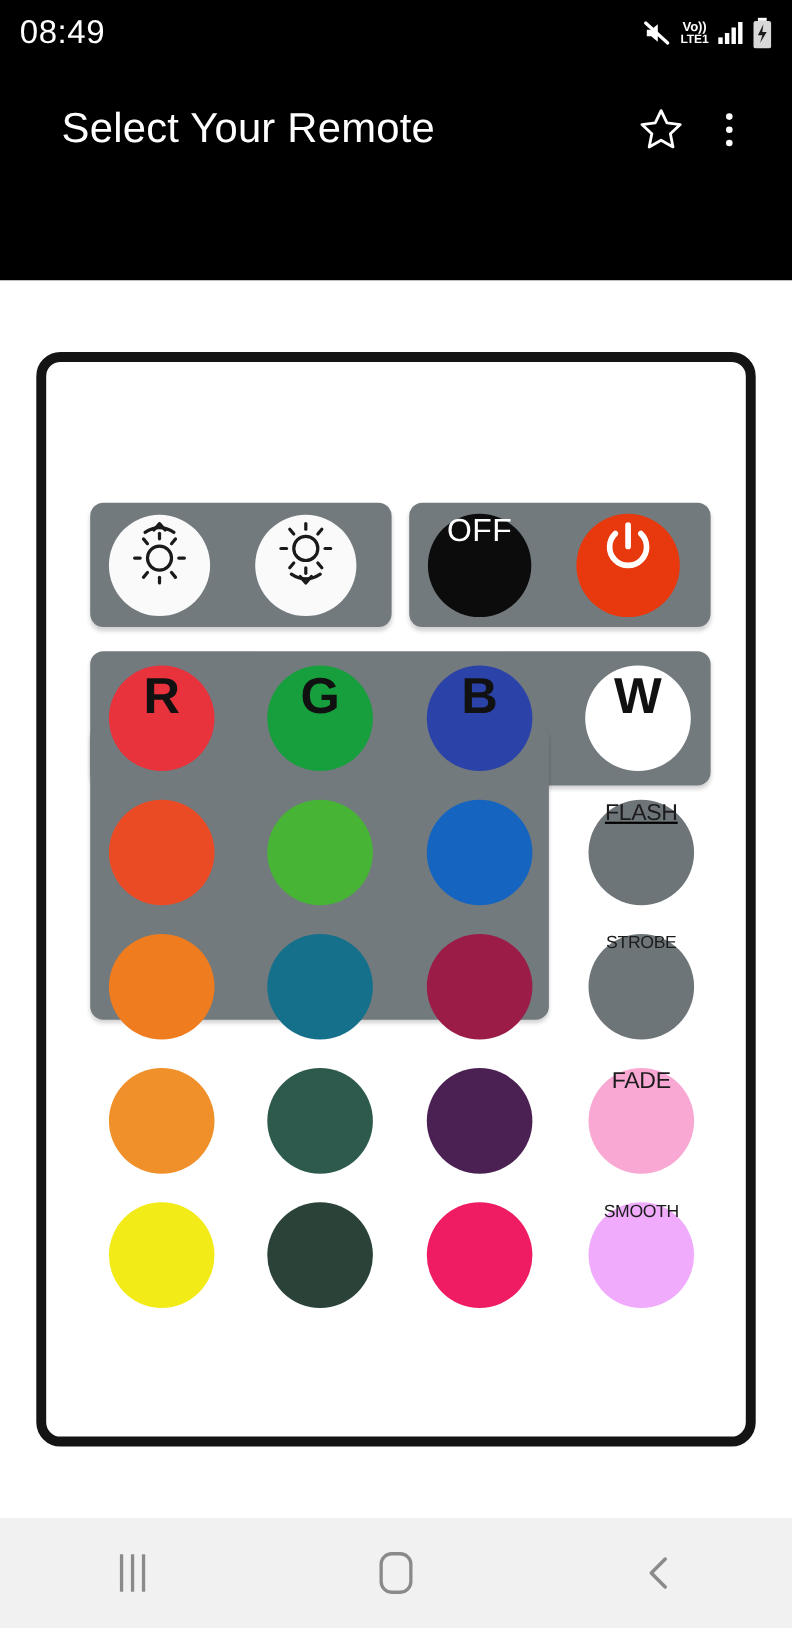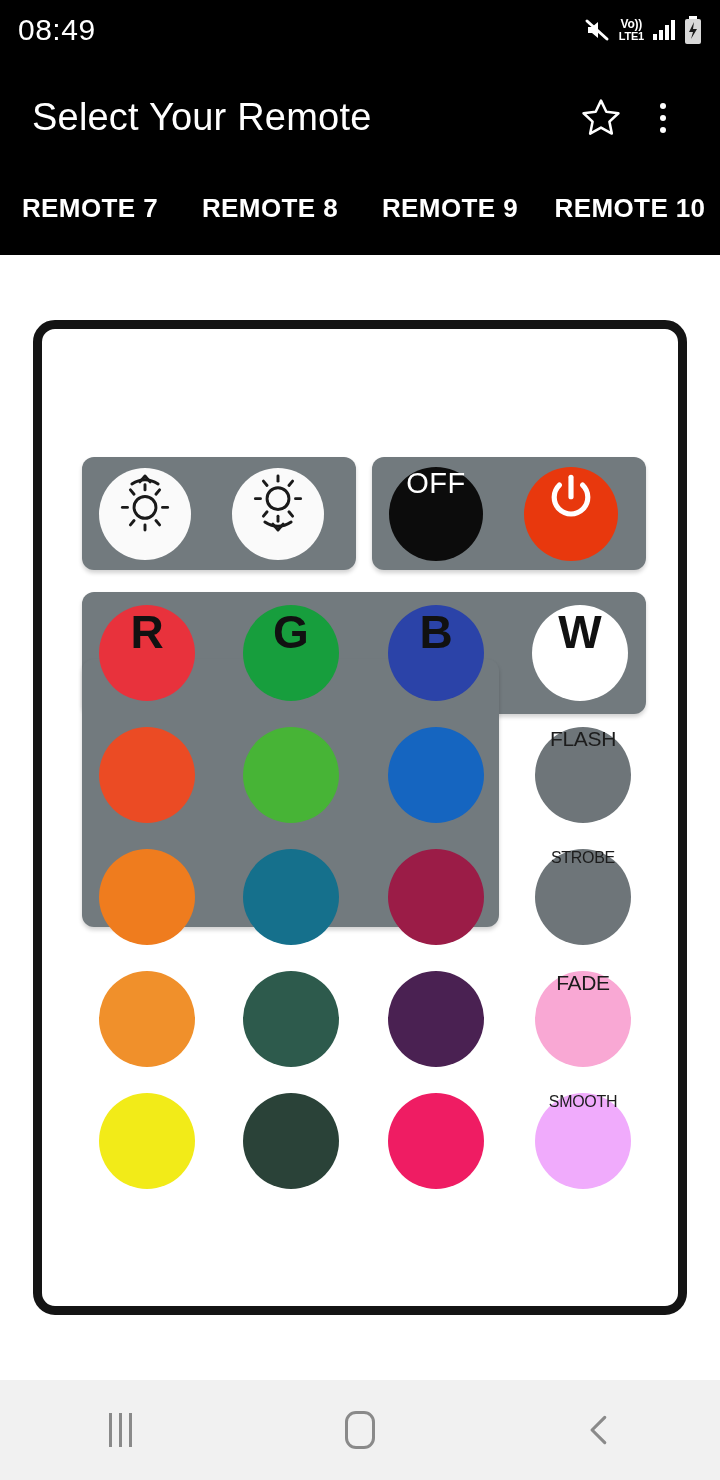--- a/index.html
+++ b/index.html
@@ -30,20 +30,21 @@
   .signal-bars i { display: block; width: 4px; background: #ffffff; }
   .signal-bars i:nth-child(1) { height: 6px; }
   .signal-bars i:nth-child(2) { height: 10px; }
   .signal-bars i:nth-child(3) { height: 15px; }
   .signal-bars i:nth-child(4) { height: 20px; }
 
   
   .app-bar {
     position: absolute; top: 60px; left: 0; width: 720px; height: 195px;
     background: #000000;
+    padding-left: 24px;
   }
   .app-bar-top {
     height: 115px; display: flex; align-items: center;
     padding: 0 26px 0 32px;
   }
   .app-title {
     flex: 1; color: #ffffff; font-size: 38px; font-weight: 400; letter-spacing: .2px;
   }
   .bar-action { width: 62px; height: 62px; display: flex; align-items: center; justify-content: center; }
   .overflow-dots { display: flex; flex-direction: column; gap: 6px; align-items: center; }
@@ -170,26 +171,20 @@
           <path d="M12 2.5 l2.9 6.1 l6.6 .8 l-4.9 4.6 l1.3 6.5 l-5.9 -3.3 l-5.9 3.3 l1.3 -6.5 l-4.9 -4.6 l6.6 -.8 z" fill="none" stroke="#ffffff" stroke-width="1.4" stroke-linejoin="round"></path>
         </svg>
       </div>
       <div class="bar-action">
         <span class="overflow-dots">
           <span></span>
             <span></span>
             <span></span>
         </span>
       </div>
-    </div>
-    <div class="tab-row">
-      <div class="tab">REMOTE 7</div>
-      <div class="tab">REMOTE 8</div>
-      <div class="tab">REMOTE 9</div>
-      <div class="tab">REMOTE 10</div>
     </div>
   </div>
 
   <div class="content">
     <div class="remote-card">
       <div class="remote-inner">
 
         <div class="panel panel-bright"></div>
         <div class="panel panel-power"></div>
         <div class="panel panel-colors-top"></div>
@@ -262,21 +257,21 @@
             <div class="btn-circle color-dot" style="left: 201px; top: 520px; background: rgb(21, 112, 140);"></div>
             <div class="btn-circle color-dot" style="left: 346px; top: 520px; background: rgb(155, 28, 71);"></div>
             <div class="btn-circle color-dot" style="left: 57px; top: 642px; background: rgb(240, 144, 43);"></div>
             <div class="btn-circle color-dot" style="left: 201px; top: 642px; background: rgb(45, 90, 76);"></div>
             <div class="btn-circle color-dot" style="left: 346px; top: 642px; background: rgb(74, 33, 82);"></div>
             <div class="btn-circle color-dot" style="left: 57px; top: 764px; background: rgb(242, 235, 24);"></div>
             <div class="btn-circle color-dot" style="left: 201px; top: 764px; background: rgb(42, 66, 56);"></div>
             <div class="btn-circle color-dot" style="left: 346px; top: 764px; background: rgb(239, 28, 99);"></div>
           </div>
         <div id="mode-col">
-            <div class="btn-circle mode-btn" style="top: 398px; background: rgb(110, 117, 121);">
+            <div class="btn-circle mode-btn" style="top: 398px; background: rgb(110, 117, 121); text-decoration: underline;">
               <span>FLASH</span>
             </div>
             <div class="btn-circle mode-btn" style="top: 520px; background: rgb(110, 117, 121);">
               <span class="small">STROBE</span>
             </div>
             <div class="btn-circle mode-btn" style="top: 642px; background: #f9a8d4;">
               <span>FADE</span>
             </div>
             <div class="btn-circle mode-btn" style="top: 764px; background: #f0abfc;">
               <span class="small">SMOOTH</span>

